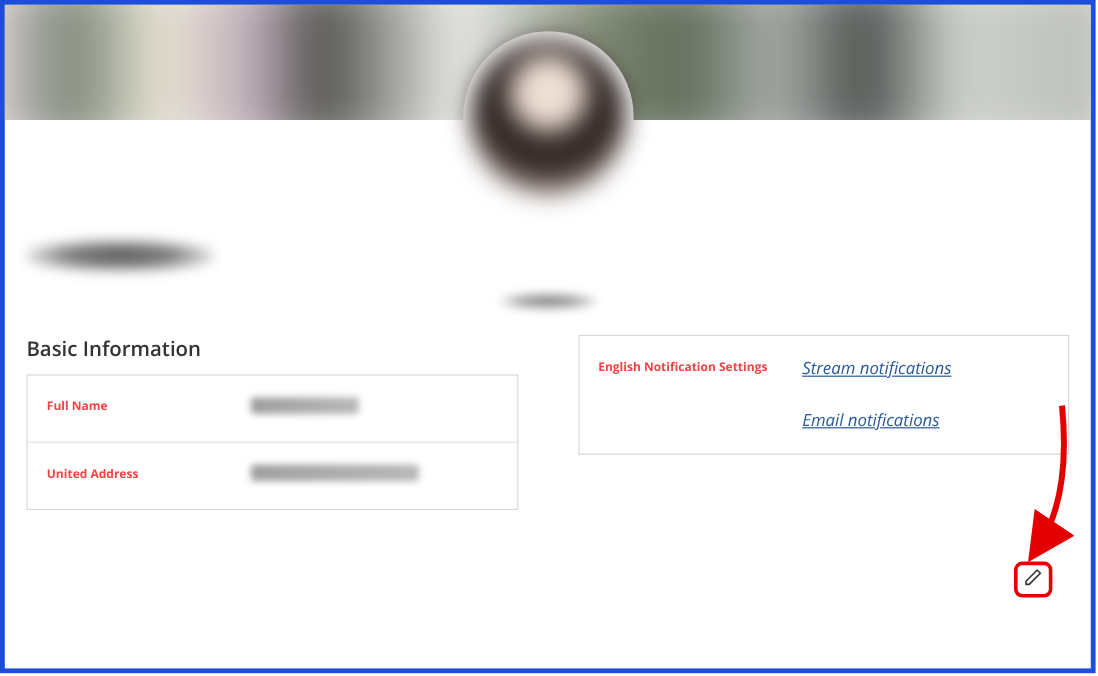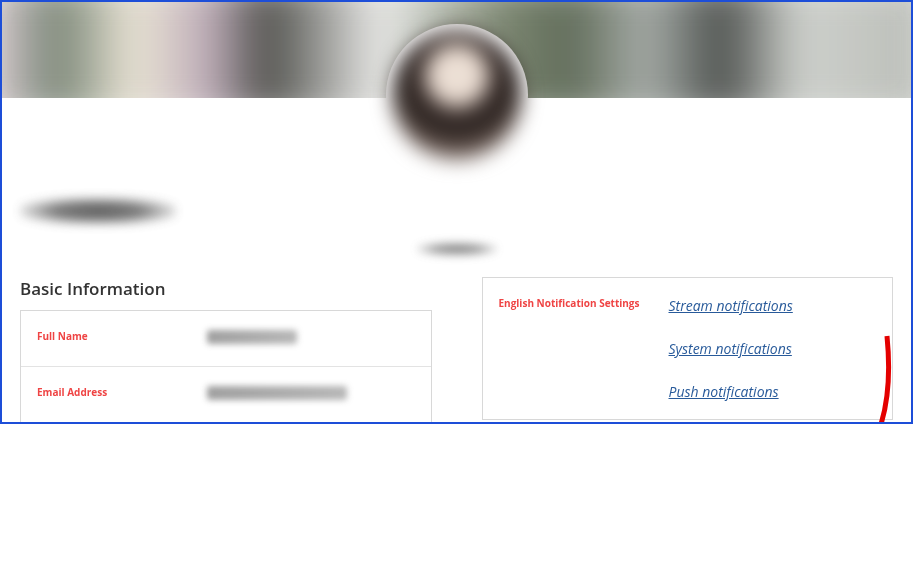--- a/index.html
+++ b/index.html
@@ -1,18 +1,18 @@
 <!DOCTYPE html>
 <html><head>
 <meta charset="utf-8">
 <style>
   * { box-sizing: border-box; margin: 0; padding: 0; }
   html, body { width: 915px; height: 563px; font-family: "Segoe UI", "Open Sans", Arial, sans-serif; background: #fff; }
   .page {
-    width: 913px; height: 424px; border: 2px solid #1d4ed8; position: relative; overflow: hidden; background: #fff;
+    width: 913px; height: 561px; border: 4px solid #1d4ed8; position: relative; overflow: hidden; background: #fff;
   }
   .banner {
     width: 100%; height: 96px; position: relative; overflow: hidden;
   }
   .banner-blur {
     position: absolute; inset: -20px;
     background:
       linear-gradient(90deg,
         #e2cfd8 0%, #6b7a68 8%, #e9e2cf 16%, #b8a3b2 24%,
         #3e3f3a 30%, #e8e8e6 42%, #6d7a60 55%, #4f5d47 62%,
@@ -104,36 +104,35 @@
     <div class="col">
       <div class="section-title">Basic Information</div>
       <div class="panel">
         <div class="row">
           <div class="row-label">Full Name</div>
           <div class="row-value">
             <span class="blur-text" style="width:90px"></span>
           </div>
         </div>
         <div class="row">
-          <div class="row-label">Email Address</div>
+          <div class="row-label">United Address</div>
           <div class="row-value">
             <span class="blur-text" style="width:140px"></span>
           </div>
         </div>
       </div>
     </div>
 
     <div class="col sys">
       <div class="panel">
         <div class="row">
           <div class="row-label">English Notification Settings</div>
           <div class="row-value links">
             <a href="#">Stream notifications</a>
-            <a href="#">System notifications</a>
-            <a href="#">Push notifications</a>
+            <a href="#">Email notifications</a>
           </div>
         </div>
       </div>
     </div>
   </div>
 
   <div class="edit-btn">
     <span>
       <svg viewBox="0 0 24 24" fill="none" stroke="#333" stroke-width="2" stroke-linecap="round" stroke-linejoin="round">
         <path d="M17 3l4 4L7 21H3v-4L17 3z"></path>

